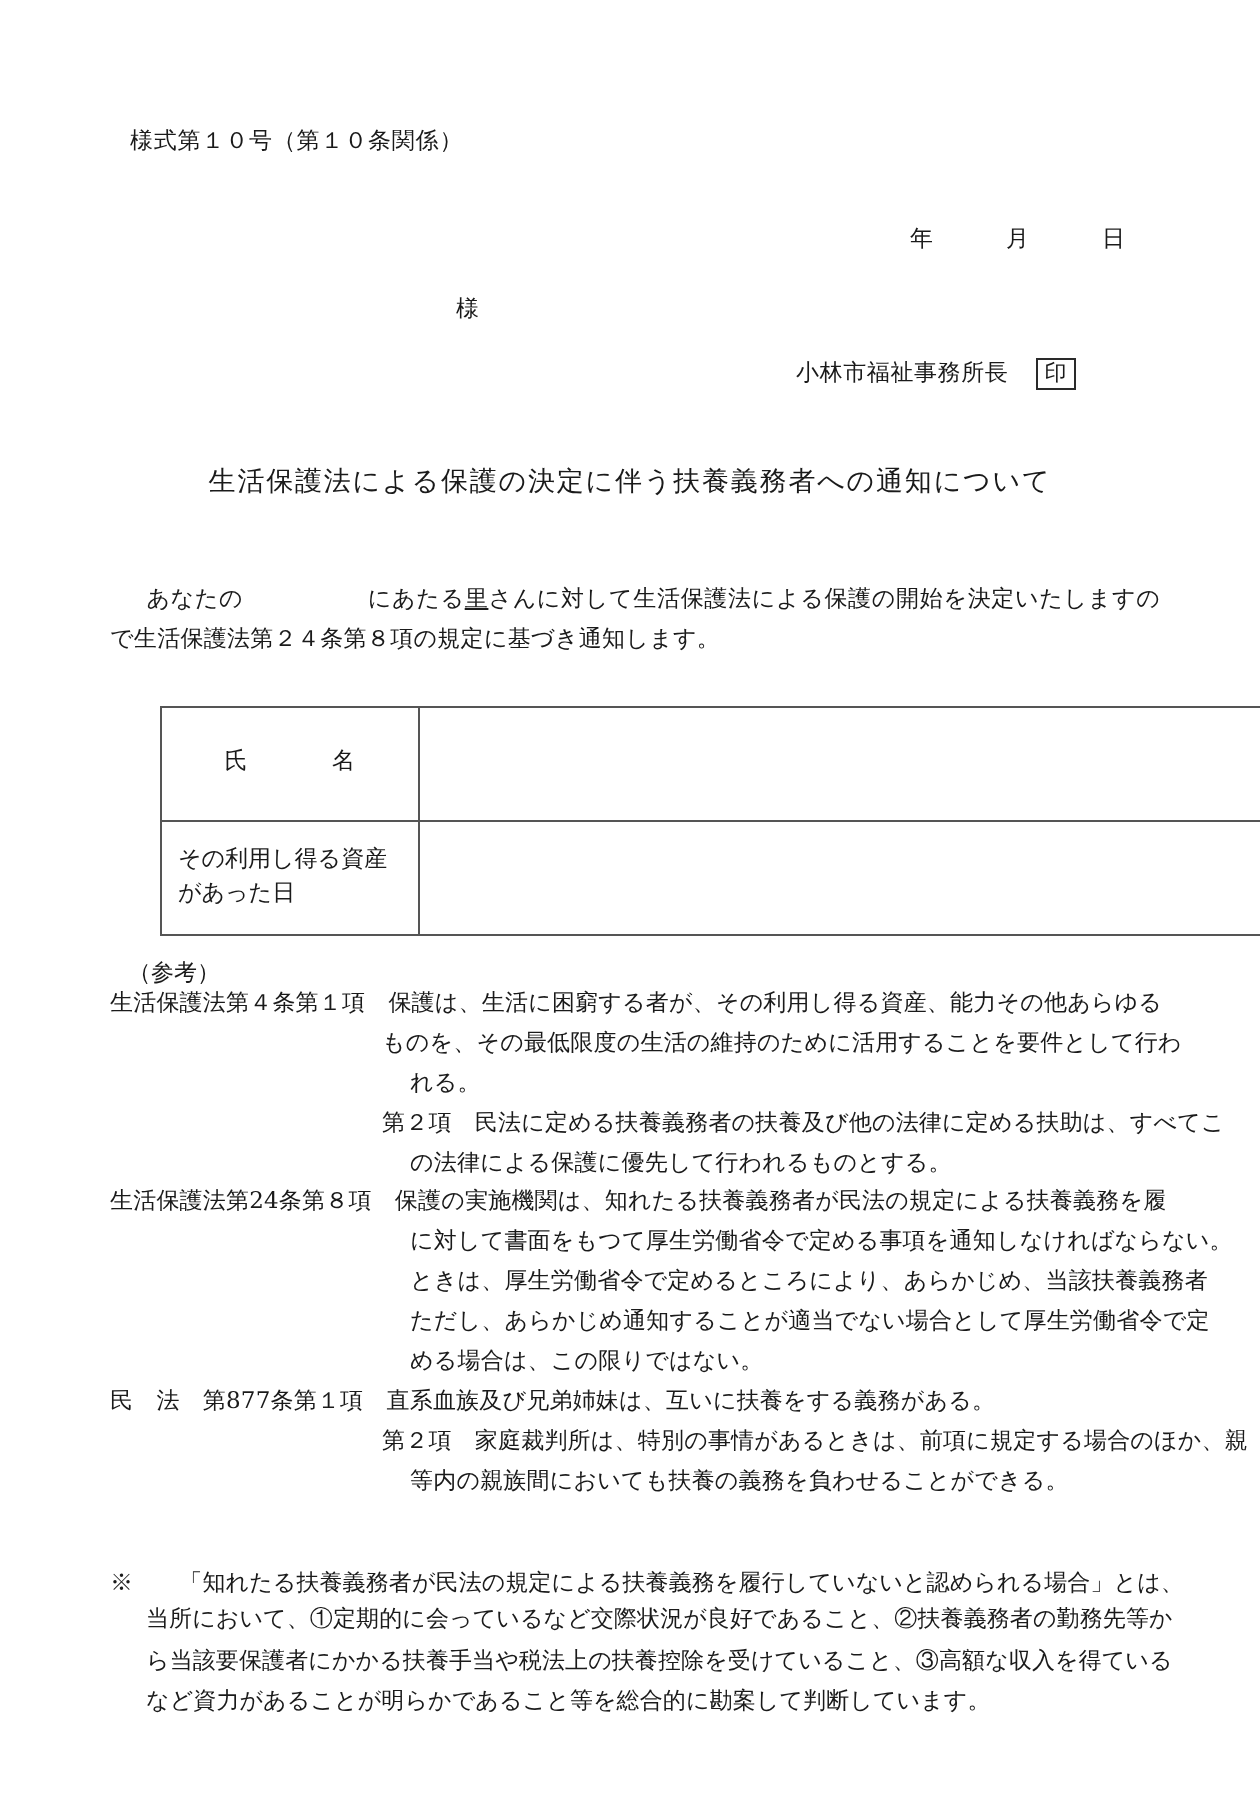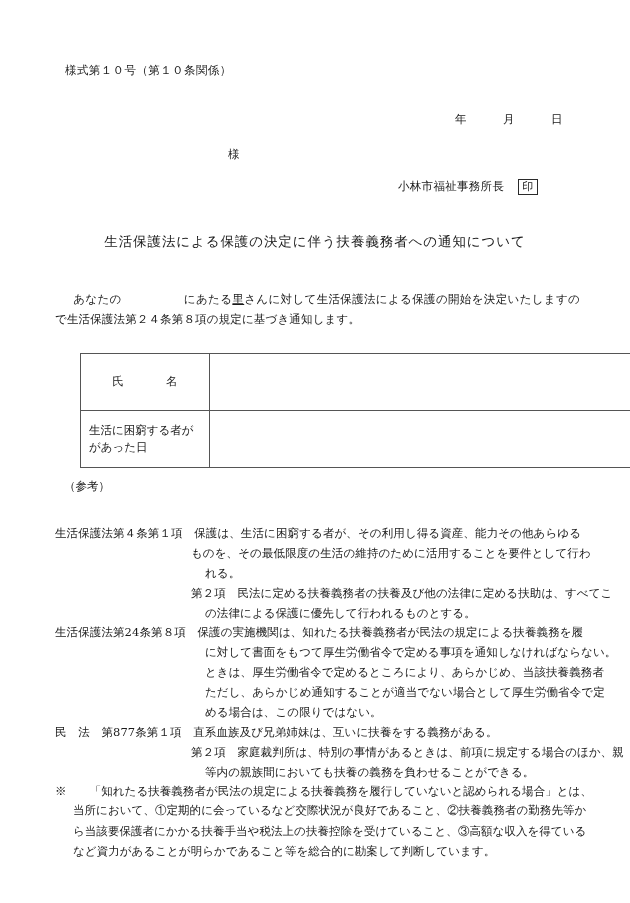--- a/index.html
+++ b/index.html
@@ -117,21 +117,21 @@
   }
   .name-label .gap { display: inline-block; width: 42px; }
 
   
   .ref-head {
     left: 64px; top: 478px;
     font-size: 11.5px;
   }
   .ref-block {
     position: absolute;
-    left: 55px; top: 524px;
+    left: 55px; top: 492px;
     width: 530px;
     font-size: 11.5px;
     line-height: 1.73;
     letter-spacing: 0.1px;
   }
   .ref-item { display: block; margin-bottom: 0px; }
   .ref-line { display: block; white-space: pre; }
   .ref-line.ind1 { padding-left: 0px; }
   .ref-line.ind2 { padding-left: 136px; }
   .ref-line.ind3 { padding-left: 150px; }
@@ -175,21 +175,21 @@
       <tr>
         <td class="label-cell">
           <span class="name-label">
             <span>氏</span><span class="gap"></span><span>名</span>
           </span>
         </td>
         <td class="value-cell"></td>
       </tr>
       <tr>
         <td class="label-cell">
-          <span>生活に困窮する者が</span><br><span>があった日</span>
+          <span>その利用し得る資産</span><br><span>があった日</span>
         </td>
         <td class="value-cell"></td>
       </tr>
     </tbody>
   </table>
 
   <div class="abs jp ref-head">（参考）</div>
 
   <div class="ref-block jp">
 

